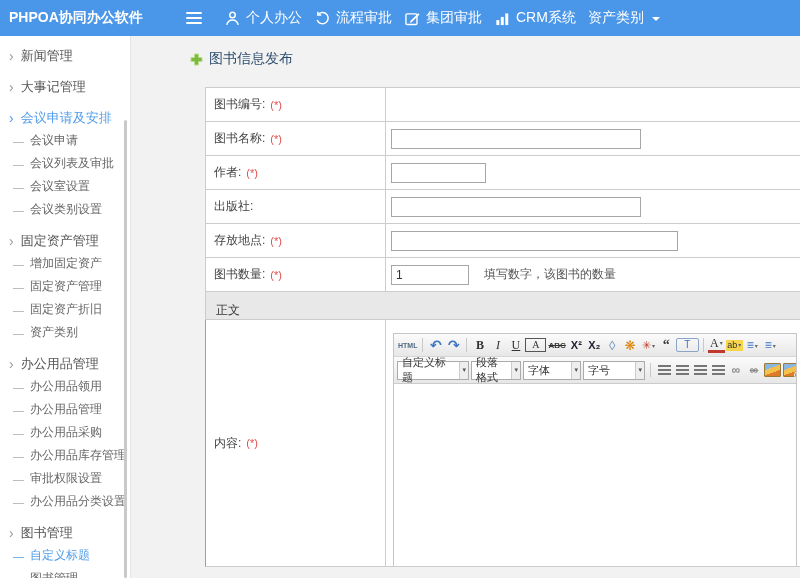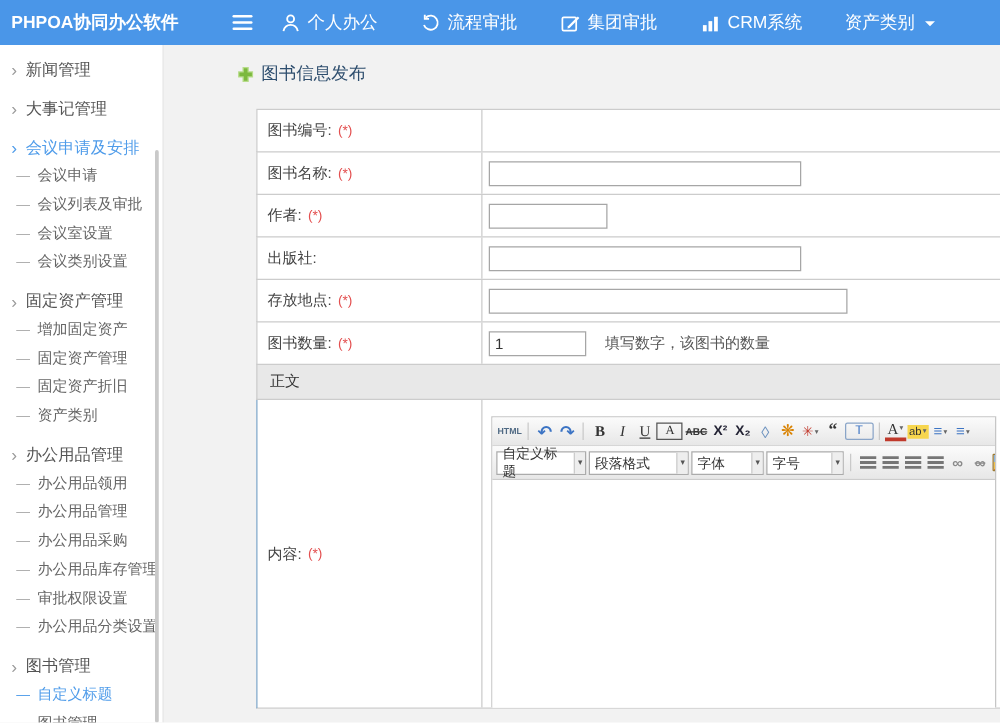--- a/index.html
+++ b/index.html
@@ -4,21 +4,21 @@
 <title>PHPOA</title>
 <style>
   html,body{margin:0;padding:0}
   body{width:800px;height:578px;overflow:hidden;position:relative;background:#f2f2f2;
        font-family:"Liberation Sans","DejaVu Sans",sans-serif;font-size:12px;color:#444}
   
   .topbar{position:absolute;top:0;left:0;right:0;height:36px;background:#4a96e8;color:#fff;z-index:5}
   .brand{position:absolute;left:9px;top:9px;font-size:14px;font-weight:bold;white-space:nowrap}
   .burger{position:absolute;left:186px;top:12px;width:16px;height:14px;cursor:pointer}
   .burger i{display:block;height:2px;background:#fff;margin-bottom:3px;border-radius:1px}
-  .topnav{position:absolute;left:224px;top:0;height:36px;display:flex;align-items:center;gap:34px}
+  .topnav{position:absolute;left:224px;top:0;height:36px;display:flex;align-items:center;gap:12px}
   .nav-item{display:flex;align-items:center;gap:5px;font-size:14px;cursor:pointer;white-space:nowrap}
   .nav-ico{display:inline-flex;width:17px;height:17px}
   .nav-ico svg{width:17px;height:17px}
   .tri{display:inline-block;width:0;height:0;border:4px solid transparent;border-top-color:#fff;margin-left:3px;position:relative;top:2px}
   
   .sidebar{position:absolute;top:36px;left:0;width:130px;bottom:0;background:#fff;border-right:1px solid #e4e4e4}
   .s-group{display:flex;align-items:center;gap:7px;height:23px;margin-top:8px;padding-left:9px;
            color:#555;font-size:13px;cursor:pointer;white-space:nowrap;overflow:hidden}
   .s-sub{display:flex;align-items:center;gap:6px;height:23px;padding-left:13px;color:#666;font-size:12px;
          cursor:pointer;white-space:nowrap;overflow:hidden}
@@ -41,21 +41,21 @@
   .star{color:#e34f4f;margin-left:5px;font-size:11px}
   .fv{flex:1;display:flex;align-items:center;padding-left:5px;gap:7px;overflow:hidden}
   .f-in{height:16px;border:1px solid #a6a6a6;font-size:12px;padding:1px 4px;color:#333;
         font-family:"Liberation Sans","DejaVu Sans",sans-serif}
   .hint{color:#555;margin-left:8px;white-space:nowrap}
   .sel{display:inline-flex;align-items:center;border:1px solid #6e6e6e;background:#fff;height:18px;cursor:pointer;margin-left:1px}
   .sel-txt{background:#3d78cf;color:#fff;padding:0 3px;font-size:13px;line-height:16px}
   .sel-arr{color:#a33c3c;font-size:8px;padding:0 3px}
   .q{color:#666}
   .addlink{color:#2d6fce;cursor:pointer;text-decoration:none}
-  .sechead{height:27px;display:flex;align-items:center;padding-left:10px;background:#e8e8e8;
+  .sechead{height:27px;display:flex;align-items:flex-end;padding-left:10px;background:#e8e8e8;
            border-bottom:1px solid #ccc;border-left:1px solid #ccc;color:#333}
   .crow{display:flex;height:246px;border-left:1px solid #7ea6c8;border-bottom:1px solid #ccc;background:#fff}
   .crow .fl{align-self:stretch}
   .ced{flex:1;padding:13px 0 0 7px;overflow:hidden}
   
   .editor{width:402px;border:1px solid #c6c6c6;background:#fff}
   .tb1{display:flex;align-items:center;height:22px;background:linear-gradient(#fbfbfb,#e7e7e7);
        border-bottom:1px solid #d6d6d6;padding:0 3px;gap:1px;overflow:hidden}
   .tb2{display:flex;align-items:center;height:26px;background:linear-gradient(#fbfbfb,#e7e7e7);
        border-bottom:1px solid #ccc;padding:0 3px;gap:2px;overflow:hidden}
@@ -383,21 +383,21 @@
               <span class="tbtn t-blue t-bold">
                 <span>≡</span>
                 <span class="tcaret">▾</span>
               </span>
             </div>
           <div class="tb2">
               <span class="tsel" style="width: 72px;">
                 <span class="tsel-v">自定义标题</span>
                 <span class="tc">▾</span>
               </span>
-              <span class="tsel" style="width: 80px;">
+              <span class="tsel" style="width: 50px;">
                 <span class="tsel-v">段落格式</span>
                 <span class="tc">▾</span>
               </span>
               <span class="tsel" style="width: 58px;">
                 <span class="tsel-v">字体</span>
                 <span class="tc">▾</span>
               </span>
               <span class="tsel" style="width: 62px;">
                 <span class="tsel-v">字号</span>
                 <span class="tc">▾</span>

